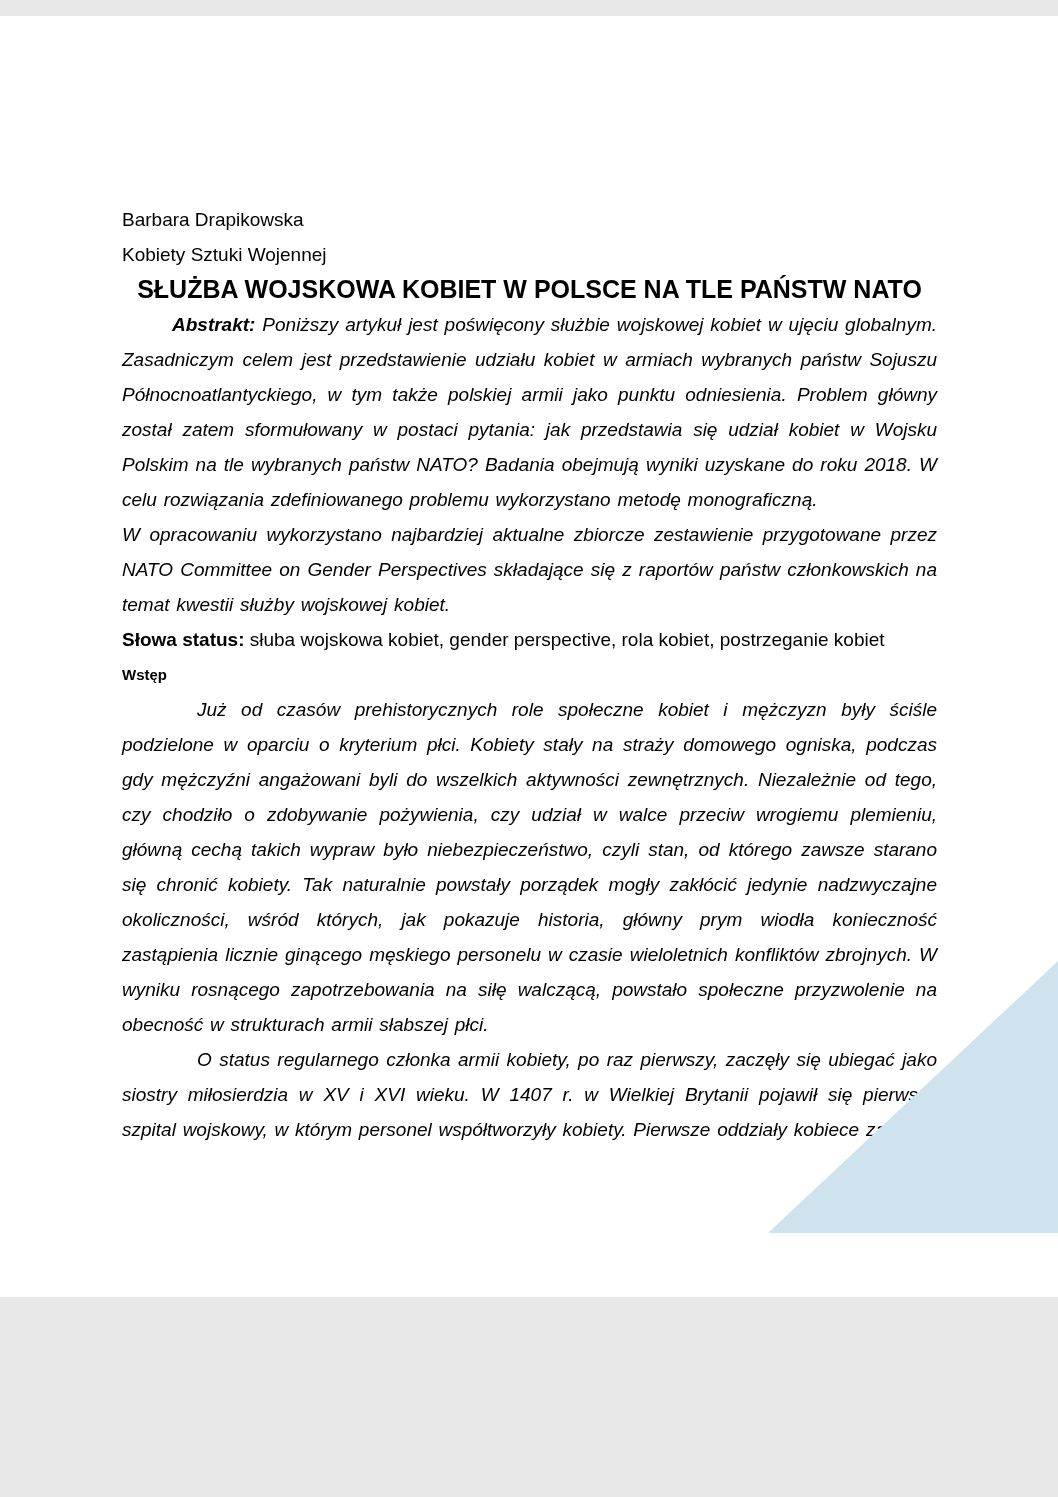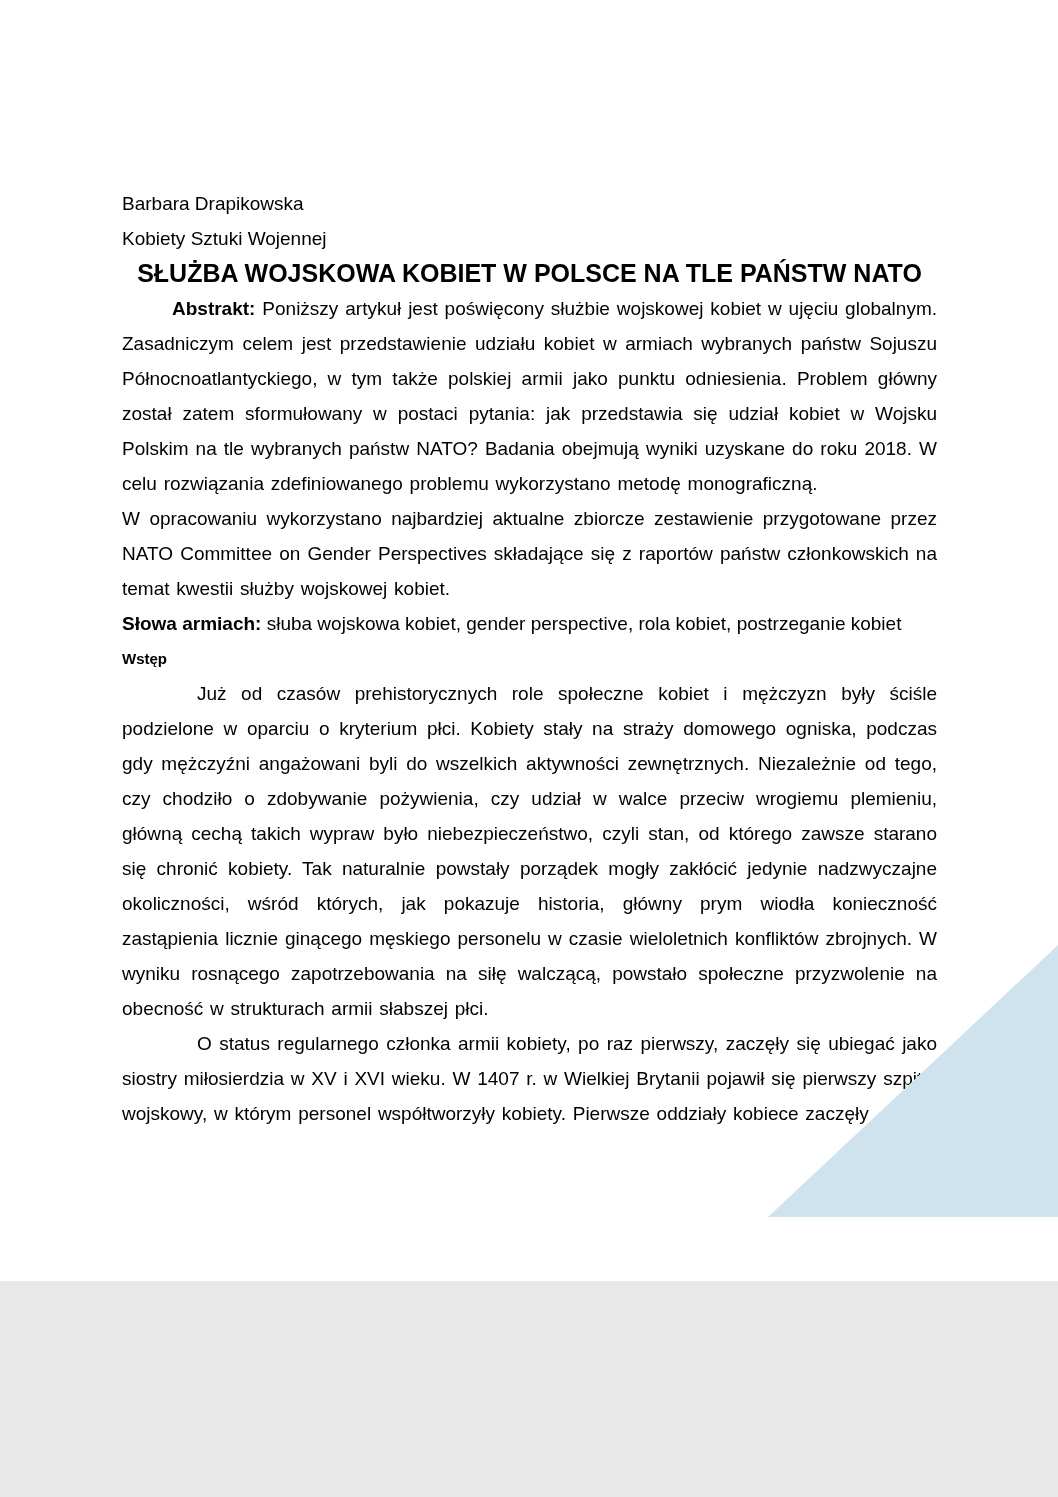--- a/index.html
+++ b/index.html
@@ -1,21 +1,21 @@
 <!DOCTYPE html>
 <html lang="pl"><head>
 <meta charset="utf-8">
 <style>
   * { box-sizing: border-box; }
   html, body { margin: 0; padding: 0; background: #e8e8e8; }
   .page {
     position: relative;
     width: 1058px;
     height: 1281px;
-    margin: 0 auto;
+    margin: 16px auto;
     background: #ffffff;
     font-family: "Liberation Sans", "DejaVu Sans", sans-serif;
     color: #000000;
     overflow: hidden;
   }
   .content {
     position: absolute;
     left: 122px;
     top: 186px;
     width: 815px;
@@ -27,20 +27,21 @@
   .article-title {
     font-size: 25px;
     line-height: 35px;
     font-weight: bold;
     text-align: center;
     margin: 35px 0;
   }
   .para.justify {
     text-align: justify;
     word-spacing: 1.5px;
+    font-style: italic;
   }
   .indent { text-indent: 75px; }
   .indent-sm { text-indent: 50px; }
   .section-heading {
     font-size: 15px;
     line-height: 35px;
     font-weight: bold;
     margin: 35px 0 0 0;
   }
   .corner-triangle {
@@ -74,21 +75,21 @@
       <p>Barbara Drapikowska</p>
       <p>Kobiety Sztuki Wojennej</p>
     </div>
 
     <p class="article-title">SŁUŻBA WOJSKOWA KOBIET W POLSCE NA TLE PAŃSTW NATO</p>
 
     <p class="para justify indent-sm"><b>Abstrakt:</b> <span>Poniższy artykuł jest poświęcony służbie wojskowej kobiet w ujęciu globalnym. Zasadniczym celem jest przedstawienie udziału kobiet w armiach wybranych państw Sojuszu Północnoatlantyckiego, w tym także polskiej armii jako punktu odniesienia. Problem główny został zatem sformułowany w postaci pytania: jak przedstawia się udział kobiet w Wojsku Polskim na tle wybranych państw NATO? Badania obejmują wyniki uzyskane do roku 2018. W celu rozwiązania zdefiniowanego problemu wykorzystano metodę monograficzną.</span></p>
 
     <p class="para justify">W opracowaniu wykorzystano najbardziej aktualne zbiorcze zestawienie przygotowane przez NATO Committee on Gender Perspectives składające się z raportów państw członkowskich na temat kwestii służby wojskowej kobiet.</p>
 
-    <p class="para"><b>Słowa armiach:</b> <span>słuba wojskowa kobiet, gender perspective, rola kobiet, postrzeganie kobiet</span></p>
+    <p class="para"><b>Słowa status:</b> <span>słuba wojskowa kobiet, gender perspective, rola kobiet, postrzeganie kobiet</span></p>
 
     <p class="section-heading">Wstęp</p>
 
     <p class="para justify indent">Już od czasów prehistorycznych role społeczne kobiet i mężczyzn były ściśle podzielone w oparciu o kryterium płci. Kobiety stały na straży domowego ogniska, podczas gdy mężczyźni angażowani byli do wszelkich aktywności zewnętrznych. Niezależnie od tego, czy chodziło o zdobywanie pożywienia, czy udział w walce przeciw wrogiemu plemieniu, główną cechą takich wypraw było niebezpieczeństwo, czyli stan, od którego zawsze starano się chronić kobiety. Tak naturalnie powstały porządek mogły zakłócić jedynie nadzwyczajne okoliczności, wśród których, jak pokazuje historia, główny prym wiodła konieczność zastąpienia licznie ginącego męskiego personelu w czasie wieloletnich konfliktów zbrojnych. W wyniku rosnącego zapotrzebowania na siłę walczącą, powstało społeczne przyzwolenie na obecność w strukturach armii słabszej płci.</p>
     <p class="para justify indent">O status regularnego członka armii kobiety, po raz pierwszy, zaczęły się ubiegać jako siostry miłosierdzia w XV i XVI wieku. W 1407 r. w Wielkiej Brytanii pojawił się pierwszy szpital wojskowy, w którym personel współtworzyły kobiety. Pierwsze oddziały kobiece zaczęły</p>
 
   </div>
 
   <div class="corner-triangle"></div>
   <div class="page-number">69</div>

